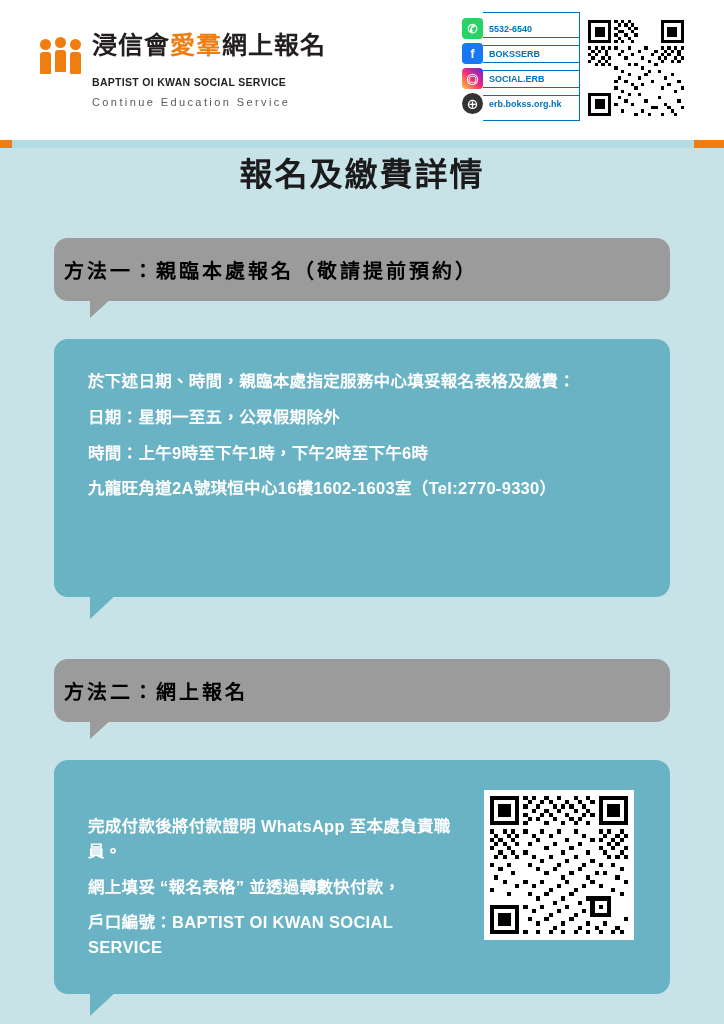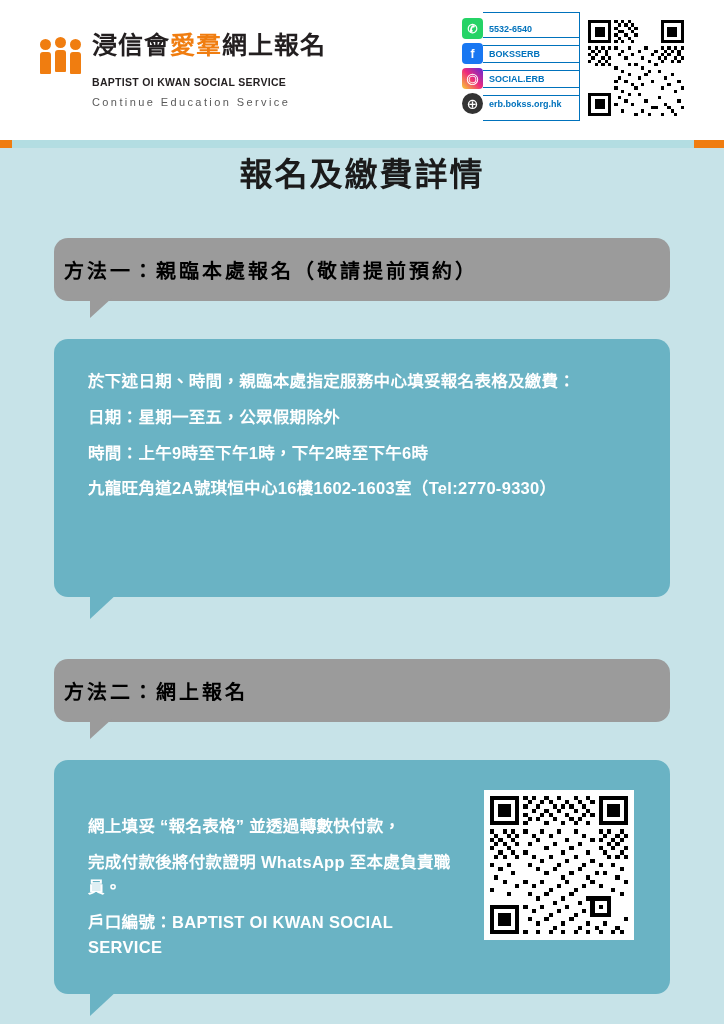--- a/index.html
+++ b/index.html
@@ -431,22 +431,22 @@
     <p>於下述日期、時間，親臨本處指定服務中心填妥報名表格及繳費：</p>
     <p>日期：星期一至五，公眾假期除外</p>
     <p>時間：上午9時至下午1時，下午2時至下午6時</p>
     <p>九龍旺角道2A號琪恒中心16樓1602-1603室（Tel:2770-9330）</p>
   </div>
 
   <div class="bubble m2-bubble">方法二：網上報名</div>
 
   <div class="panel m2-panel panel-online">
     <div class="text-col">
+      <p>完成付款後將付款證明 WhatsApp 至本處負責職員。</p>
       <p>網上填妥 “報名表格” 並透過轉數快付款，</p>
-      <p>完成付款後將付款證明 WhatsApp 至本處負責職員。</p>
       <p>戶口編號：BAPTIST OI KWAN SOCIAL SERVICE</p>
 
     </div>
     <div class="qr-col">
       <div class="qr-box">
         <svg width="138" height="138" viewBox="0 0 33 33" shape-rendering="crispEdges" aria-hidden="true">
           <rect width="33" height="33" fill="#ffffff"></rect>
           <g fill="#000000">
             <rect x="0" y="0" width="7" height="1"></rect>
               <rect x="0" y="6" width="7" height="1"></rect>

